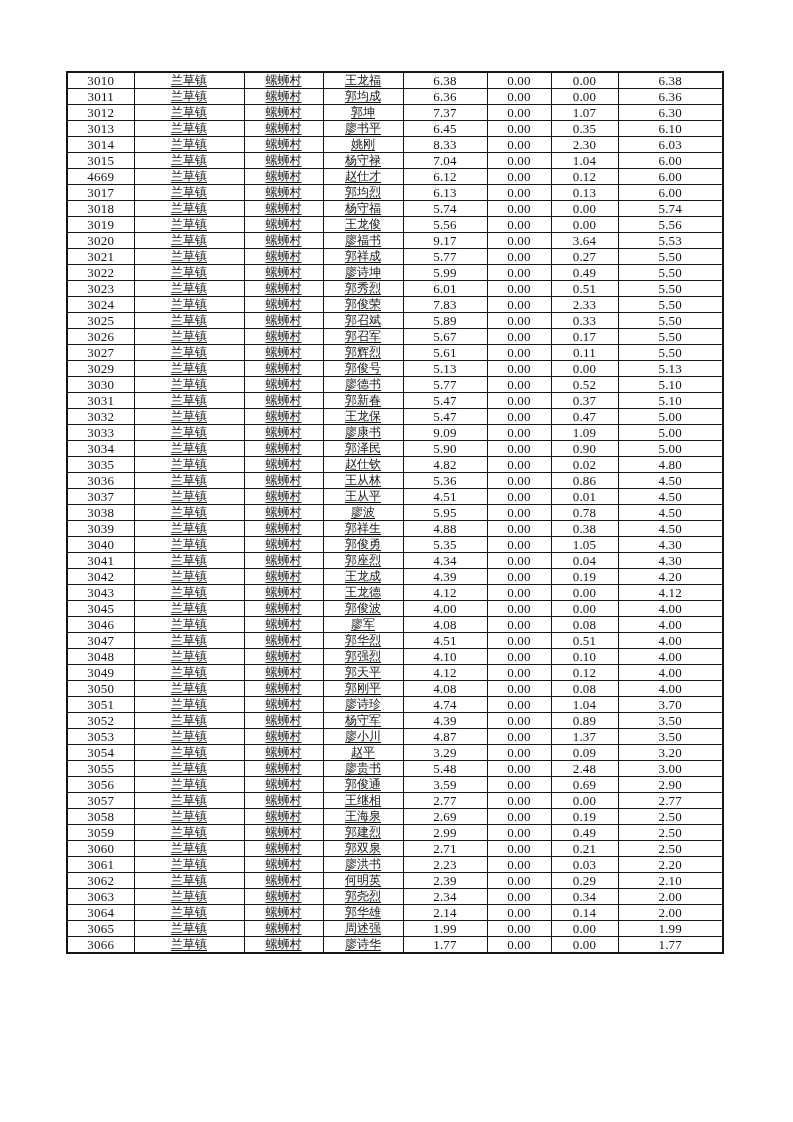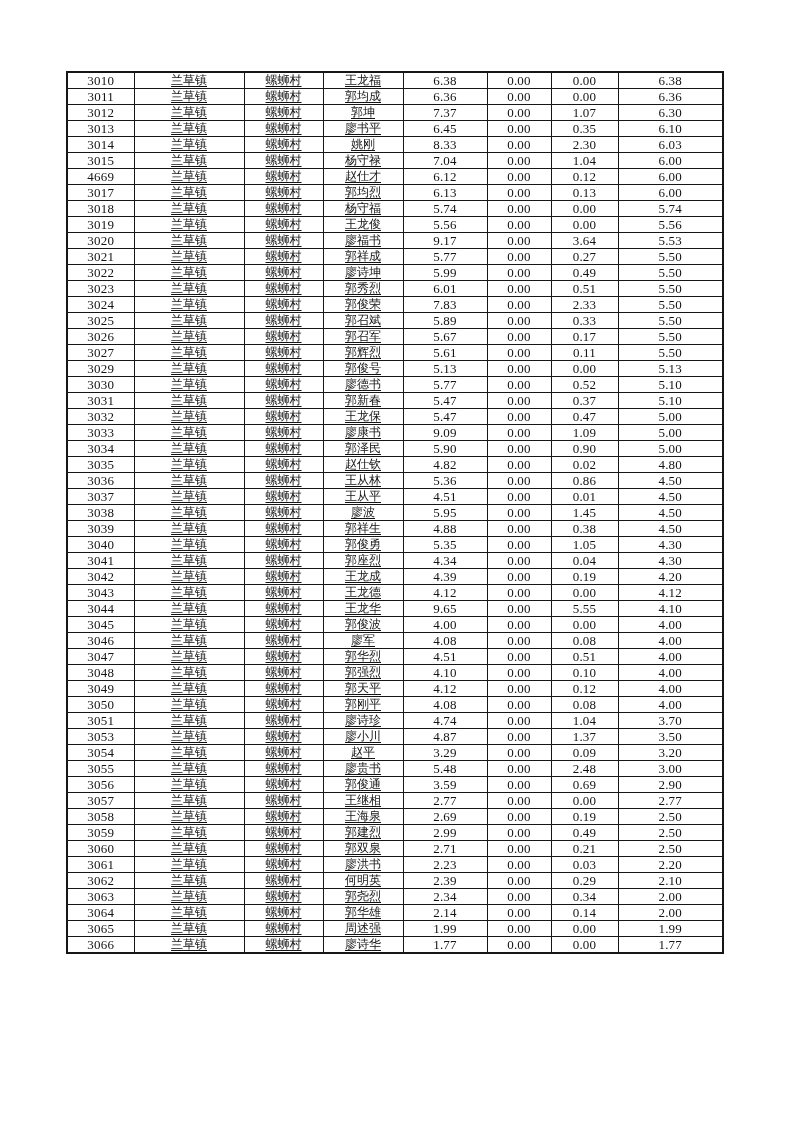--- a/index.html
+++ b/index.html
@@ -362,21 +362,21 @@
     <td class="num">4.50</td>
   </tr>
 
   <tr>
     <td class="num">3038</td>
     <td class="cjk">兰草镇</td>
     <td class="cjk">螺蛳村</td>
     <td class="cjk">廖波</td>
     <td class="num">5.95</td>
     <td class="num">0.00</td>
-    <td class="num">1.45</td>
+    <td class="num">0.78</td>
     <td class="num">4.50</td>
   </tr>
 
   <tr>
     <td class="num">3039</td>
     <td class="cjk">兰草镇</td>
     <td class="cjk">螺蛳村</td>
     <td class="cjk">郭祥生</td>
     <td class="num">4.88</td>
     <td class="num">0.00</td>
@@ -421,30 +421,20 @@
     <td class="num">3043</td>
     <td class="cjk">兰草镇</td>
     <td class="cjk">螺蛳村</td>
     <td class="cjk">王龙德</td>
     <td class="num">4.12</td>
     <td class="num">0.00</td>
     <td class="num">0.00</td>
     <td class="num">4.12</td>
   </tr>
 
-  <tr>
-    <td class="num">3044</td>
-    <td class="cjk">兰草镇</td>
-    <td class="cjk">螺蛳村</td>
-    <td class="cjk">王龙华</td>
-    <td class="num">9.65</td>
-    <td class="num">0.00</td>
-    <td class="num">5.55</td>
-    <td class="num">4.10</td>
-  </tr>
 
   <tr>
     <td class="num">3045</td>
     <td class="cjk">兰草镇</td>
     <td class="cjk">螺蛳村</td>
     <td class="cjk">郭俊波</td>
     <td class="num">4.00</td>
     <td class="num">0.00</td>
     <td class="num">0.00</td>
     <td class="num">4.00</td>
@@ -509,20 +499,30 @@
     <td class="num">3051</td>
     <td class="cjk">兰草镇</td>
     <td class="cjk">螺蛳村</td>
     <td class="cjk">廖诗珍</td>
     <td class="num">4.74</td>
     <td class="num">0.00</td>
     <td class="num">1.04</td>
     <td class="num">3.70</td>
   </tr>
 
+  <tr>
+    <td class="num">3052</td>
+    <td class="cjk">兰草镇</td>
+    <td class="cjk">螺蛳村</td>
+    <td class="cjk">杨守军</td>
+    <td class="num">4.39</td>
+    <td class="num">0.00</td>
+    <td class="num">0.89</td>
+    <td class="num">3.50</td>
+  </tr>
 
   <tr>
     <td class="num">3053</td>
     <td class="cjk">兰草镇</td>
     <td class="cjk">螺蛳村</td>
     <td class="cjk">廖小川</td>
     <td class="num">4.87</td>
     <td class="num">0.00</td>
     <td class="num">1.37</td>
     <td class="num">3.50</td>

